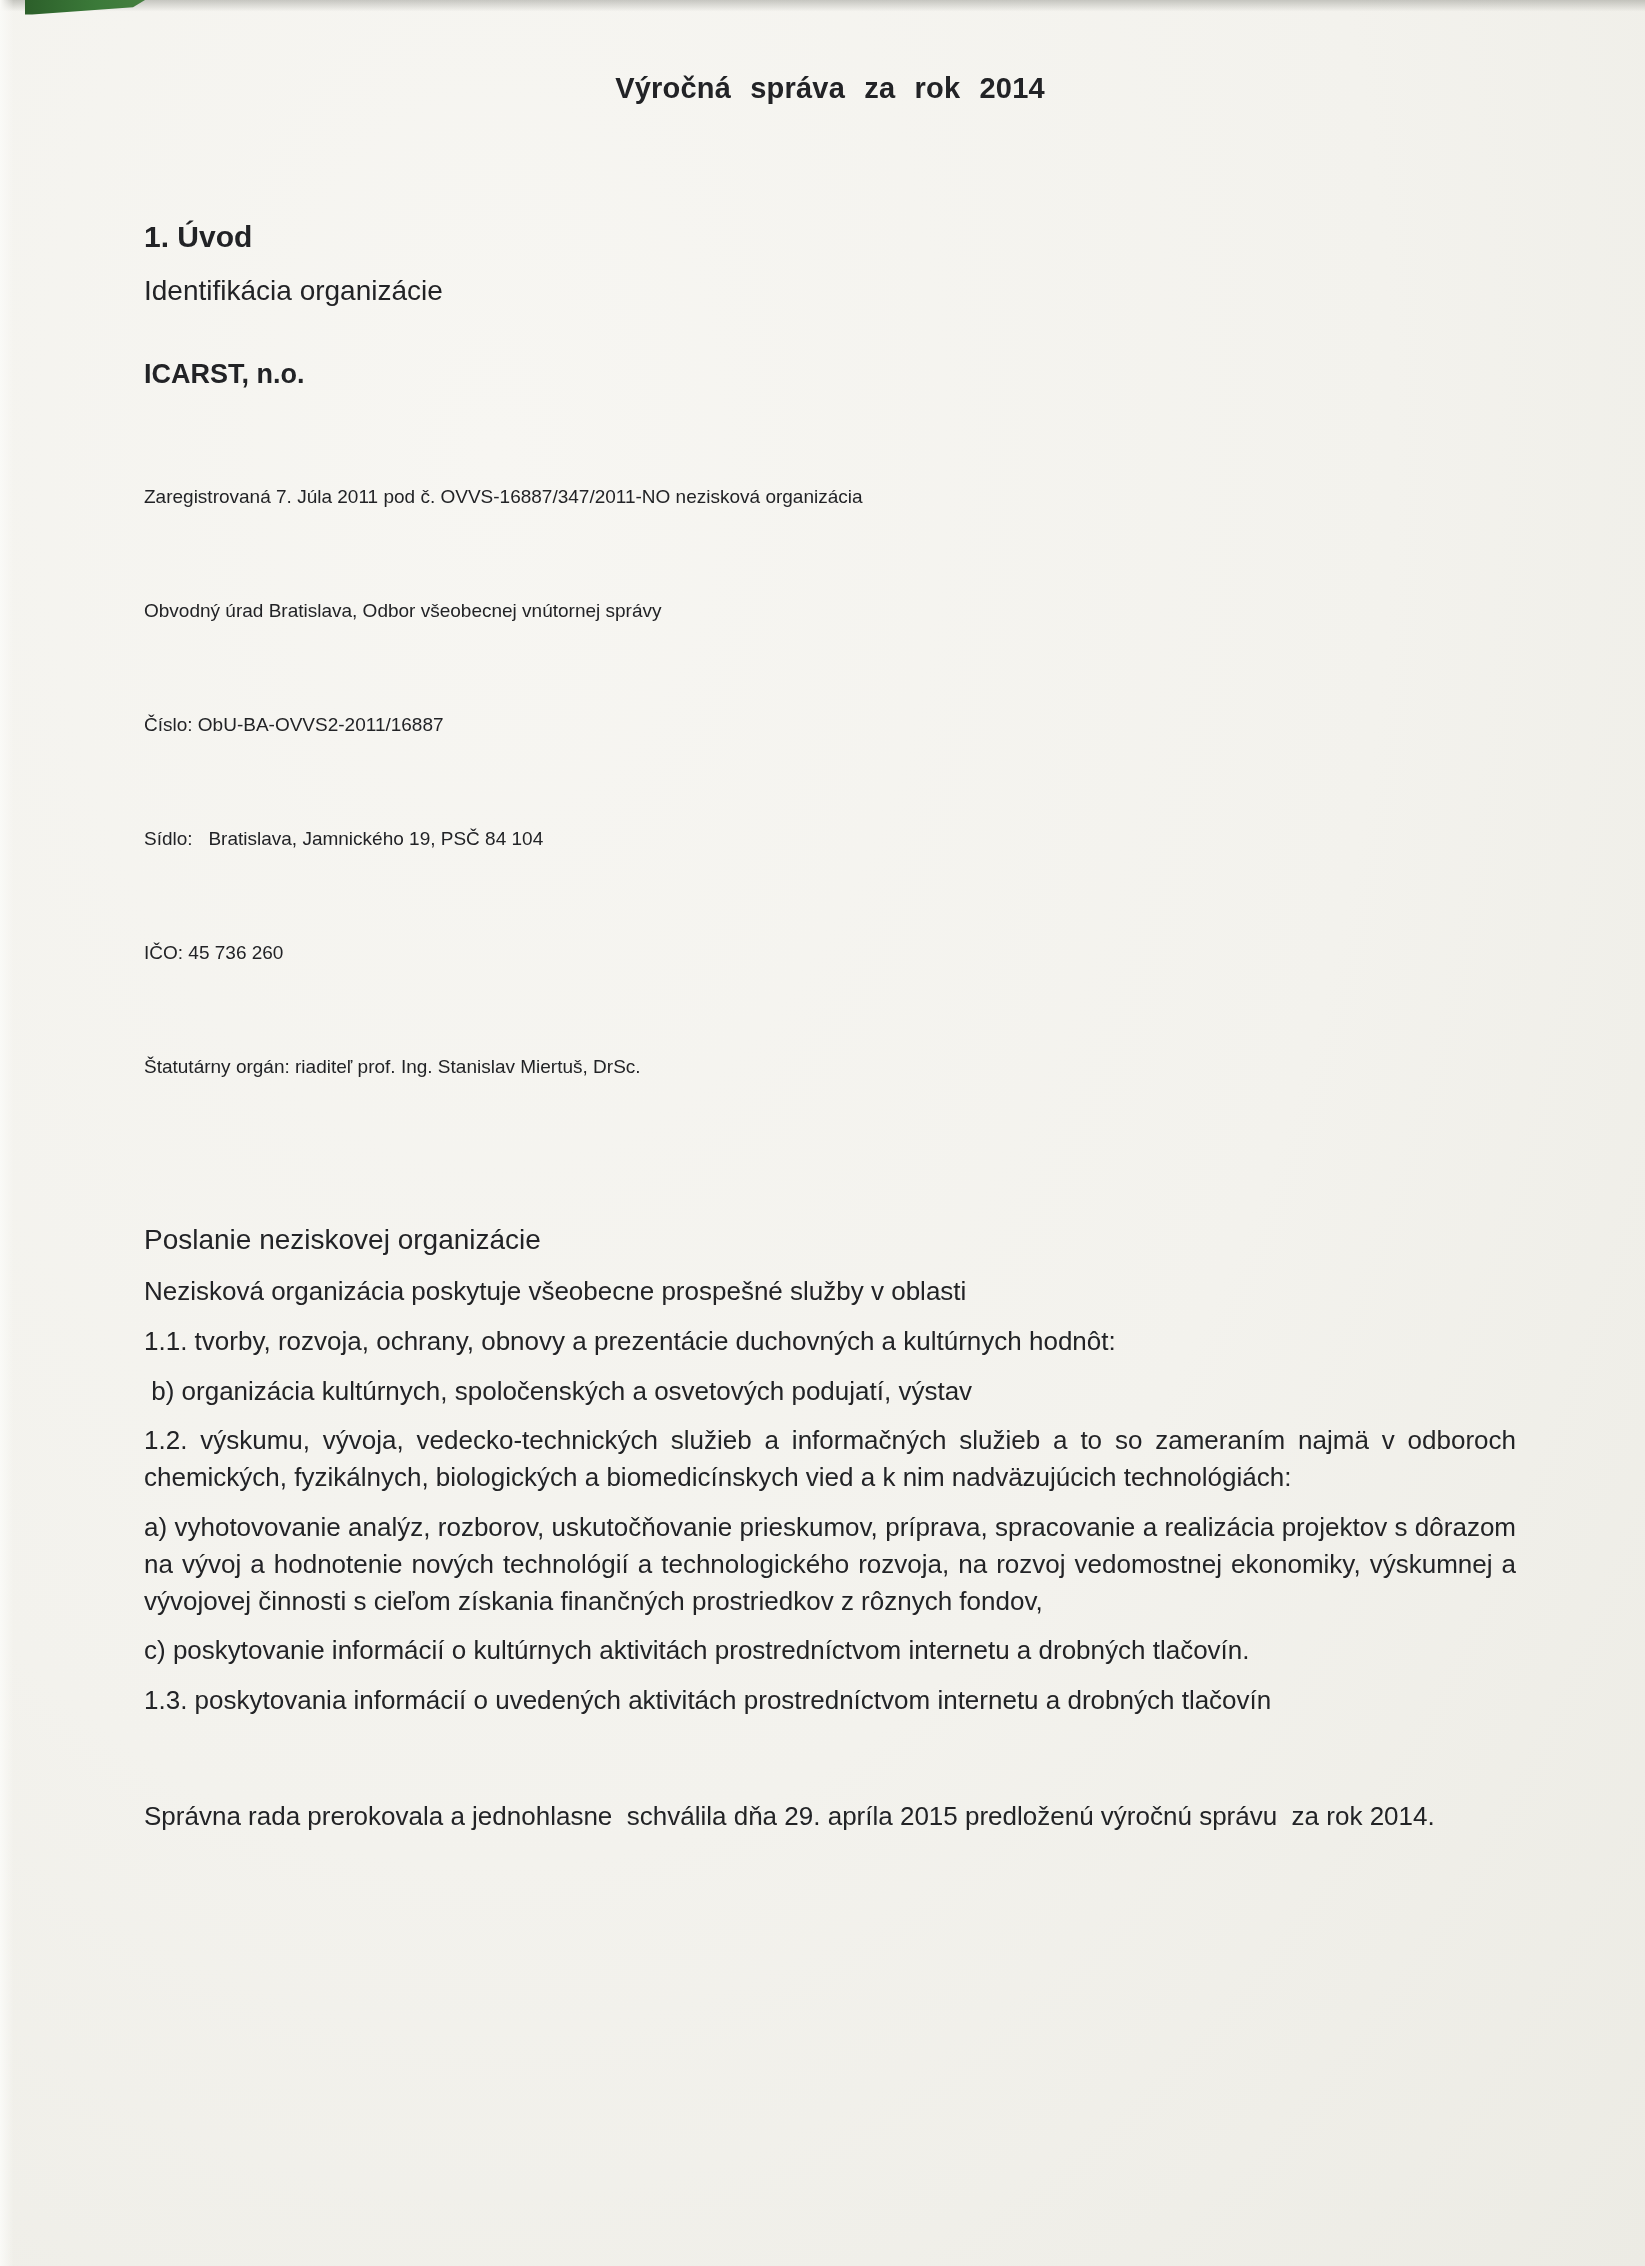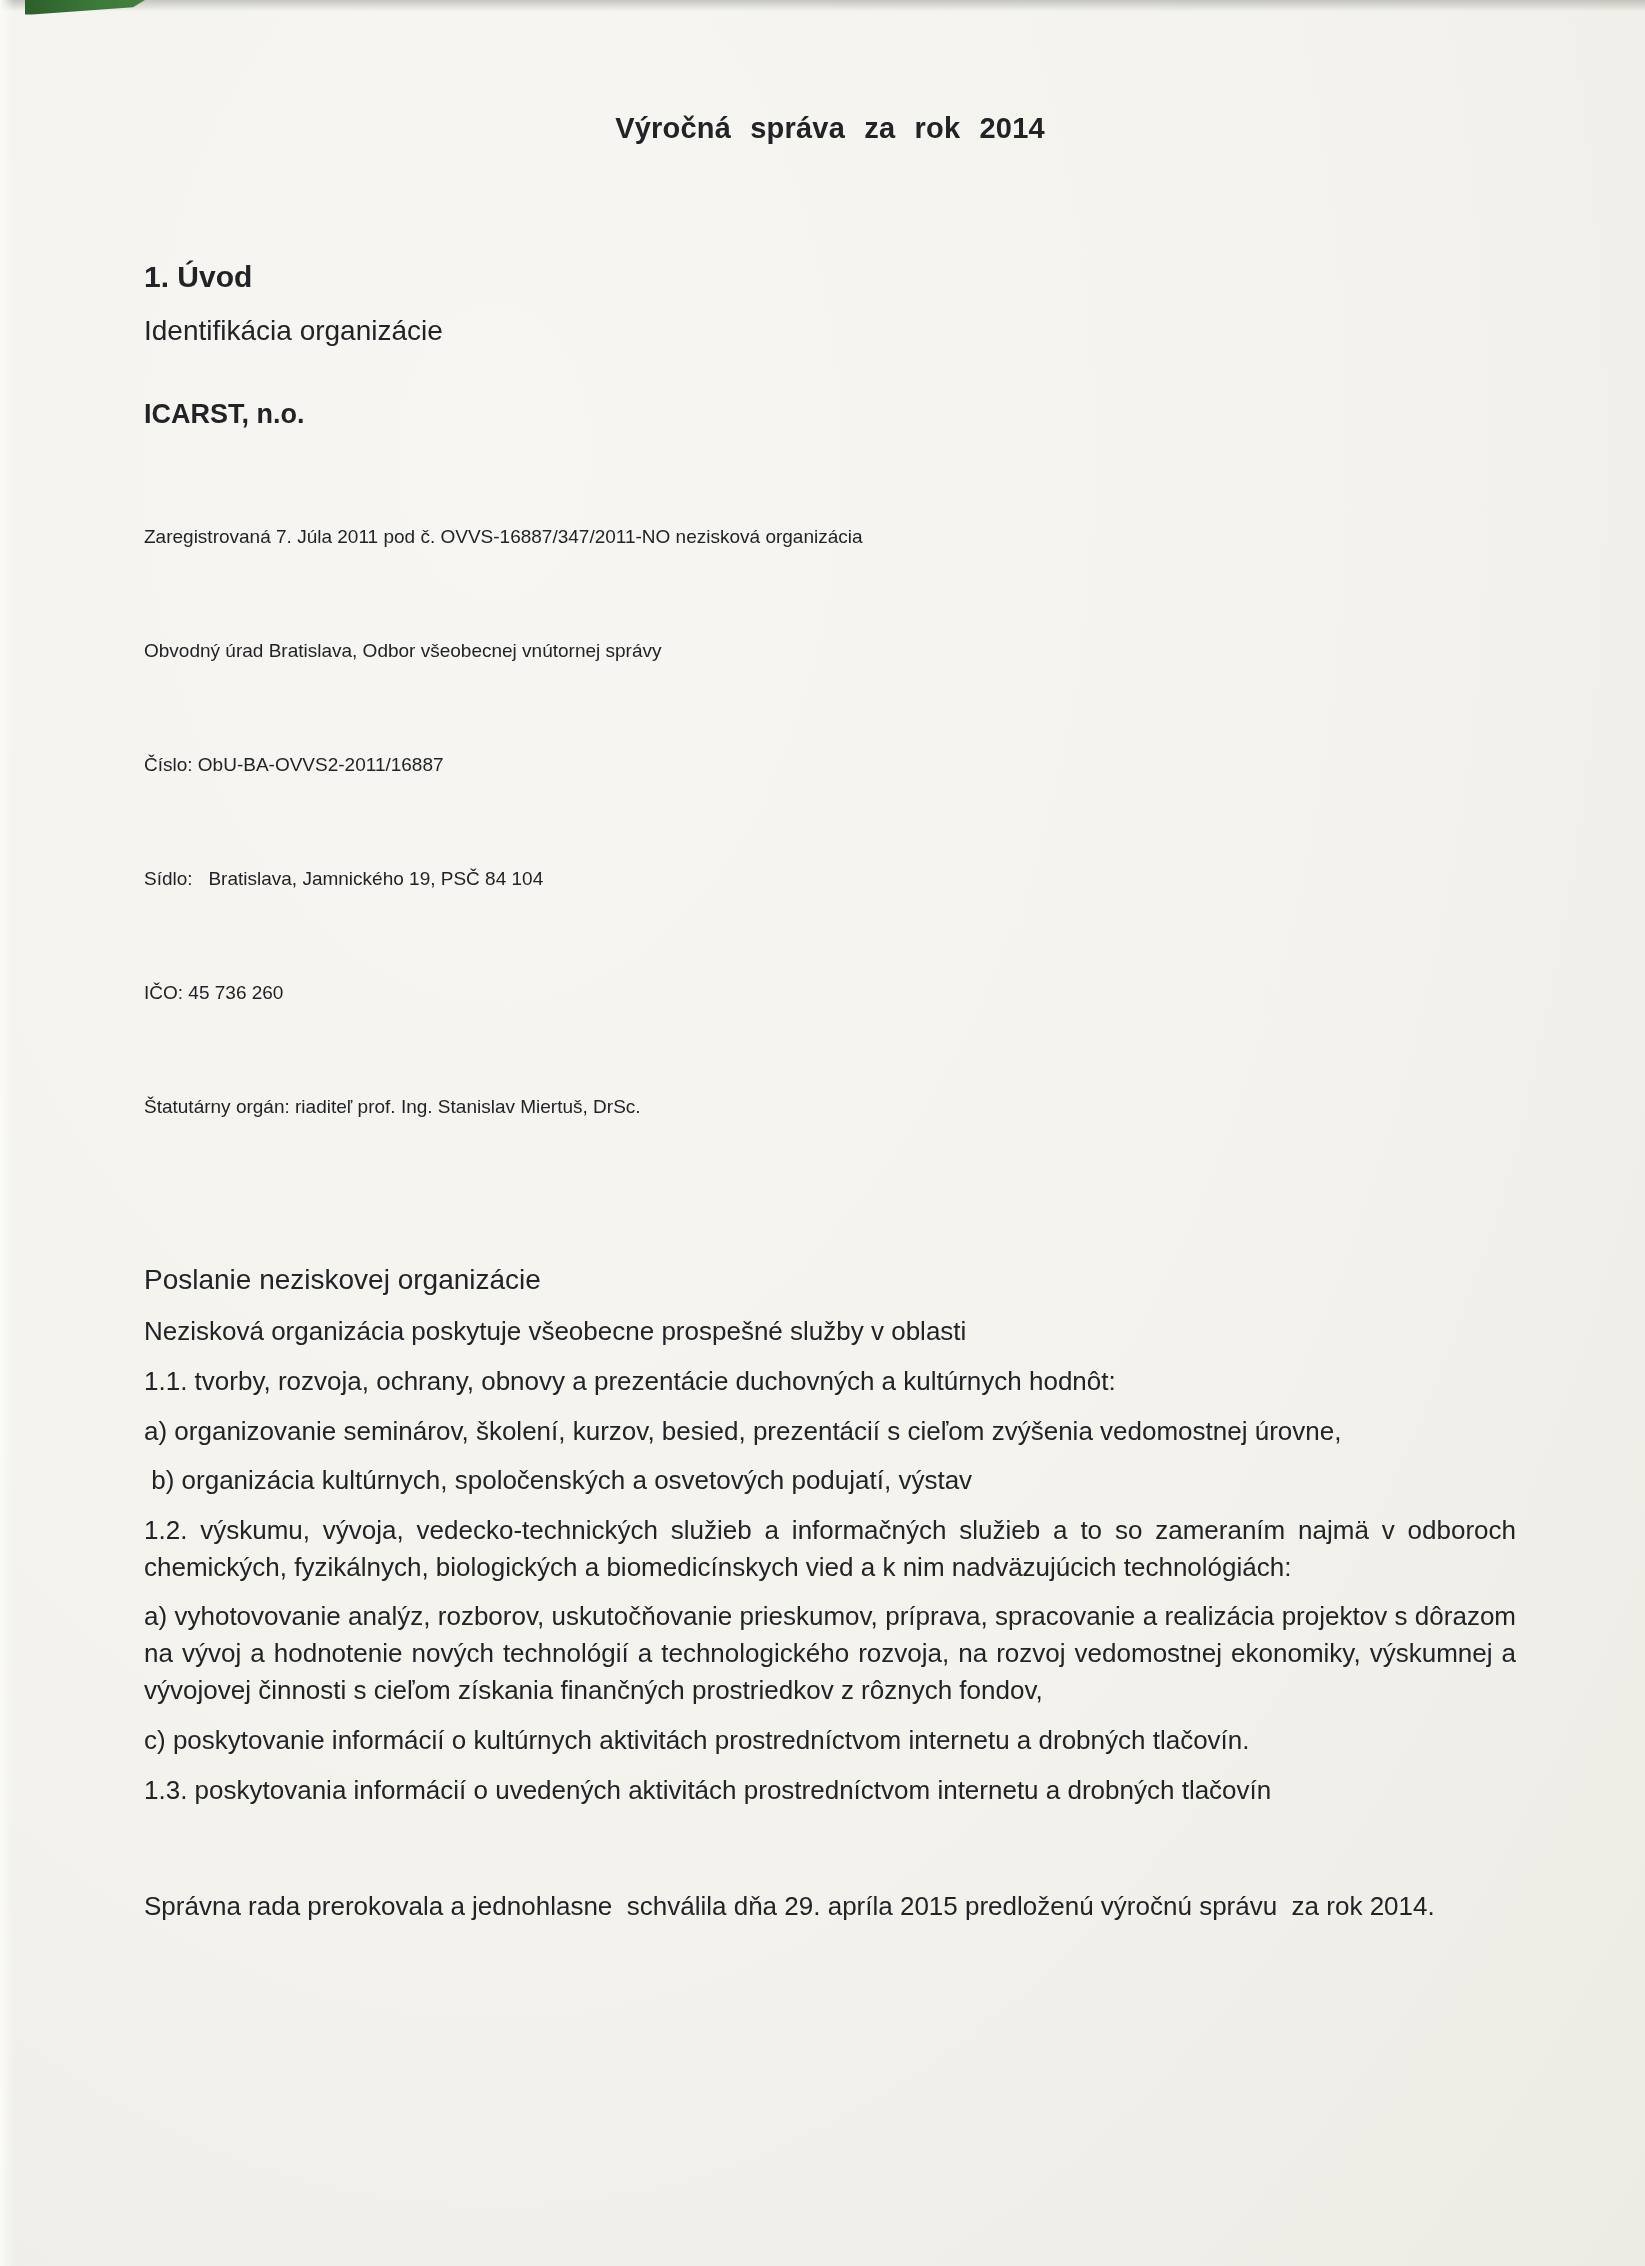--- a/index.html
+++ b/index.html
@@ -29,21 +29,21 @@
     width: 120px;
     height: 14.6px;
     background: linear-gradient(90deg, #2c5f2a, #3b7a39 60%, #457f3e);
     clip-path: polygon(0 0, 100% 0, 90% 50%, 6% 100%, 0 100%);
   }
   .page-inner {
     position: relative;
     box-sizing: border-box;
     width: 100%;
     height: 100%;
-    padding: 112px 130px 0 144px;
+    padding: 72px 130px 0 144px;
   }
   .doc-title {
     text-align: center;
     font-size: 29px;
     font-weight: bold;
     word-spacing: 0.38em;
     letter-spacing: 0.2px;
     margin: 0 0 0 0;
   }
   .h-uvod {
@@ -112,21 +112,20 @@
       <div>Číslo: ObU-BA-OVVS2-2011/16887</div>
       <div>Sídlo:   Bratislava, Jamnického 19, PSČ 84 104</div>
       <div>IČO: 45 736 260</div>
       <div>Štatutárny orgán: riaditeľ prof. Ing. Stanislav Miertuš, DrSc.</div>
     </div>
 
     <div class="h-mission">Poslanie neziskovej organizácie</div>
     <div class="mission-intro">Nezisková organizácia poskytuje všeobecne prospešné služby v oblasti</div>
 
     <div class="para">1.1. tvorby, rozvoja, ochrany, obnovy a prezentácie duchovných a kultúrnych hodnôt:</div>
-    <div class="para">a) organizovanie seminárov, školení, kurzov, besied, prezentácií s cieľom zvýšenia vedomostnej úrovne,</div>
     <div class="para"> b) organizácia kultúrnych, spoločenských a osvetových podujatí, výstav</div>
     <div class="para">1.2. výskumu, vývoja, vedecko-technických služieb a informačných služieb a to so zameraním najmä v odboroch chemických, fyzikálnych, biologických a biomedicínskych vied a k nim nadväzujúcich technológiách:</div>
     <div class="para">a) vyhotovovanie analýz, rozborov, uskutočňovanie prieskumov, príprava, spracovanie a realizácia projektov s dôrazom na vývoj a hodnotenie nových technológií a technologického rozvoja, na rozvoj vedomostnej ekonomiky, výskumnej a vývojovej činnosti s cieľom získania finančných prostriedkov z rôznych fondov,</div>
     <div class="para">c) poskytovanie informácií o kultúrnych aktivitách prostredníctvom internetu a drobných tlačovín.</div>
     <div class="para">1.3. poskytovania informácií o uvedených aktivitách prostredníctvom internetu a drobných tlačovín</div>
 
     <div class="closing">Správna rada prerokovala a jednohlasne  schválila dňa 29. apríla 2015 predloženú výročnú správu  za rok 2014.</div>
 
   </div>
 </div>

